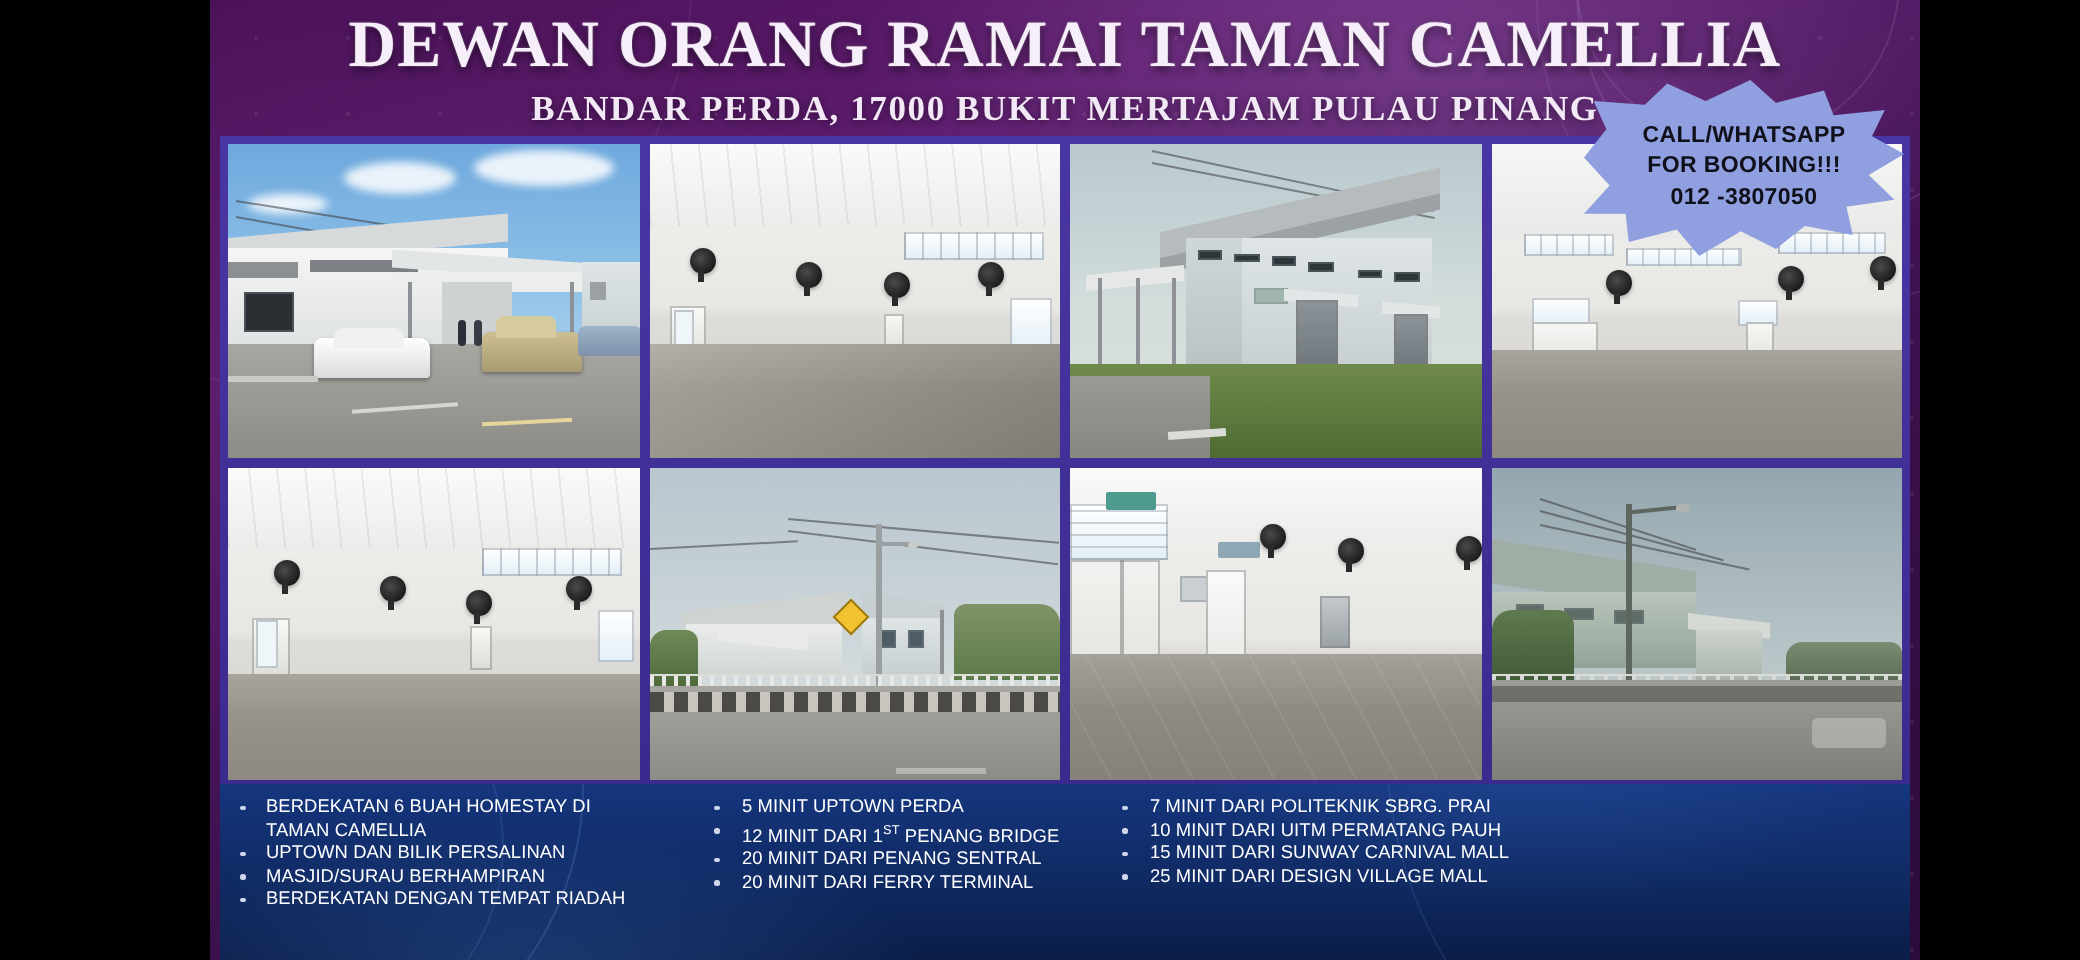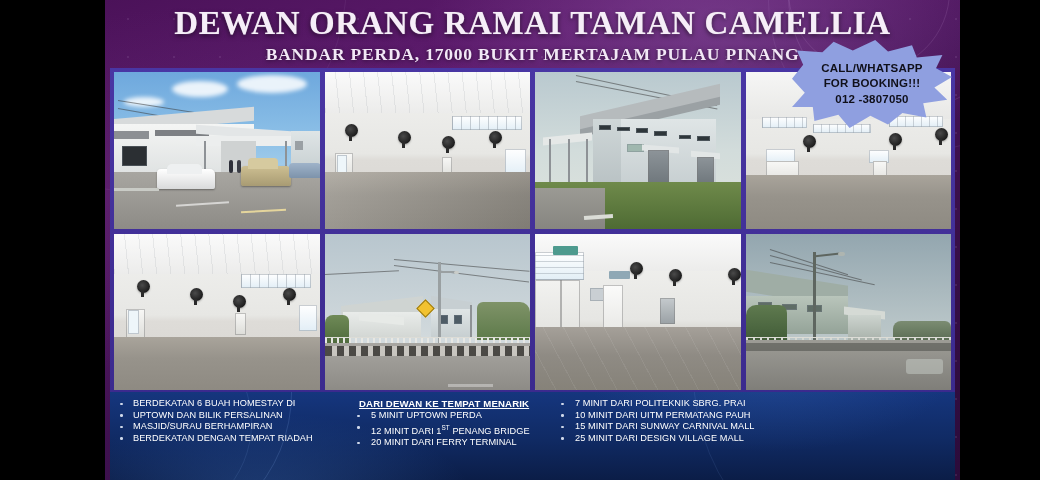--- a/index.html
+++ b/index.html
@@ -358,31 +358,32 @@
     <div class="band">
       <div class="bandswirl b1"></div>
       <div class="bandswirl b2"></div>
       <div class="bandswirl b3"></div>
 
       <div class="cols">
 
         <div class="col c2">
           <ul>
             <li class="bulleted">BERDEKATAN 6 BUAH HOMESTAY DI</li>
+            <li class="cont">TAMAN CAMELLIA</li>
             <li class="bulleted">UPTOWN DAN BILIK PERSALINAN</li>
             <li class="bulleted">MASJID/SURAU BERHAMPIRAN</li>
             <li class="bulleted">BERDEKATAN DENGAN TEMPAT RIADAH</li>
           </ul>
         </div>
 
         <div class="col c3">
-          <div class="colhead">DARI DEWAN KE TEMPAT MENARIK</div>
           <ul>
             <li class="bulleted">5 MINIT UPTOWN PERDA</li>
             <li class="bulleted"><span>12 MINIT DARI 1</span><span class="sup">ST</span><span> PENANG BRIDGE</span></li>
+            <li class="bulleted">20 MINIT DARI PENANG SENTRAL</li>
             <li class="bulleted">20 MINIT DARI FERRY TERMINAL</li>
           </ul>
         </div>
 
         <div class="col c4">
           <ul>
             <li class="bulleted">7 MINIT DARI POLITEKNIK SBRG. PRAI</li>
             <li class="bulleted">10 MINIT DARI UITM PERMATANG PAUH</li>
             <li class="bulleted">15 MINIT DARI SUNWAY CARNIVAL MALL</li>
             <li class="bulleted">25 MINIT DARI DESIGN VILLAGE MALL</li>

